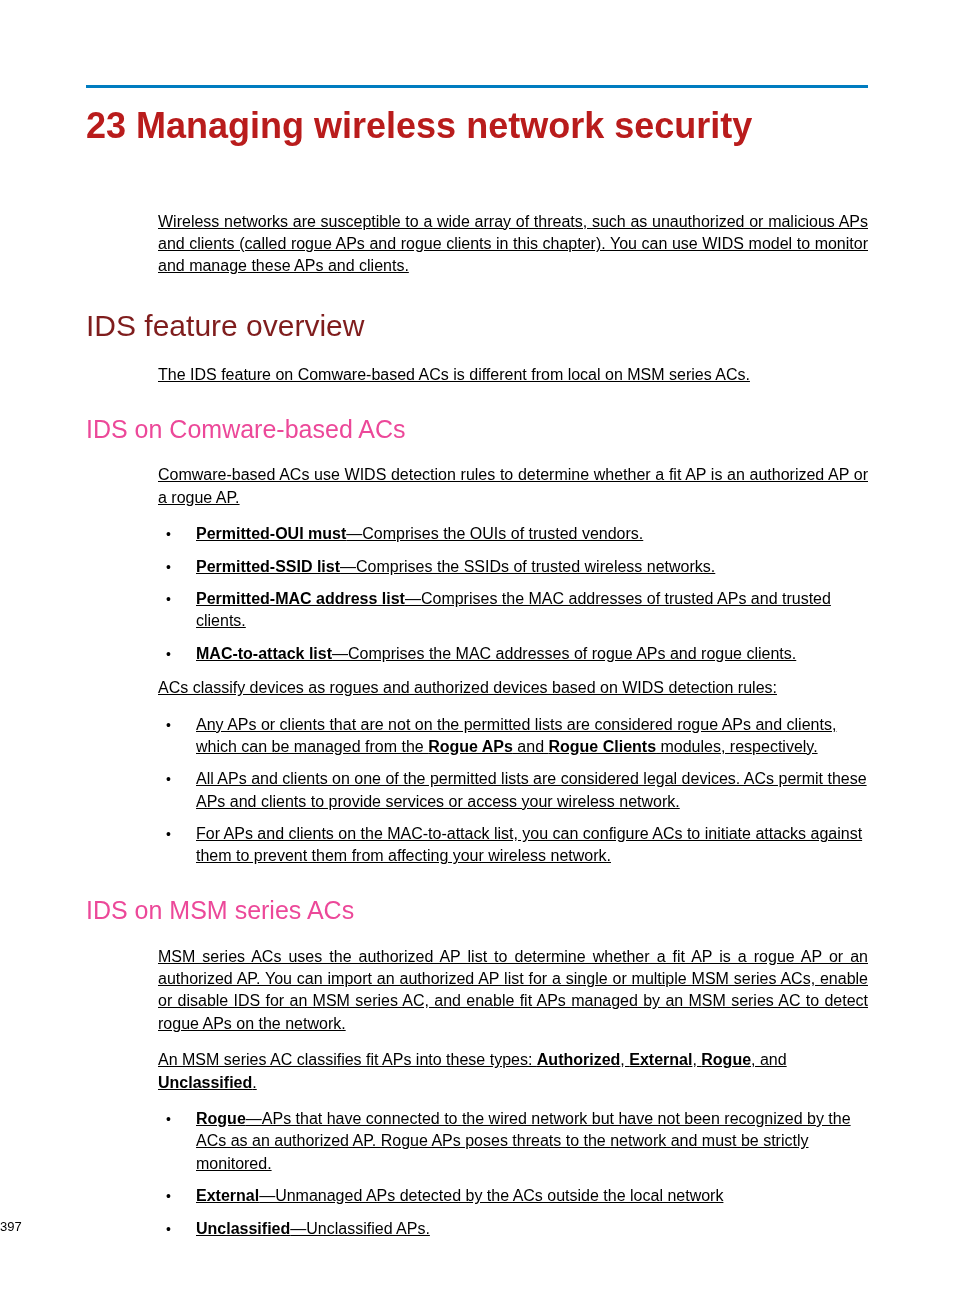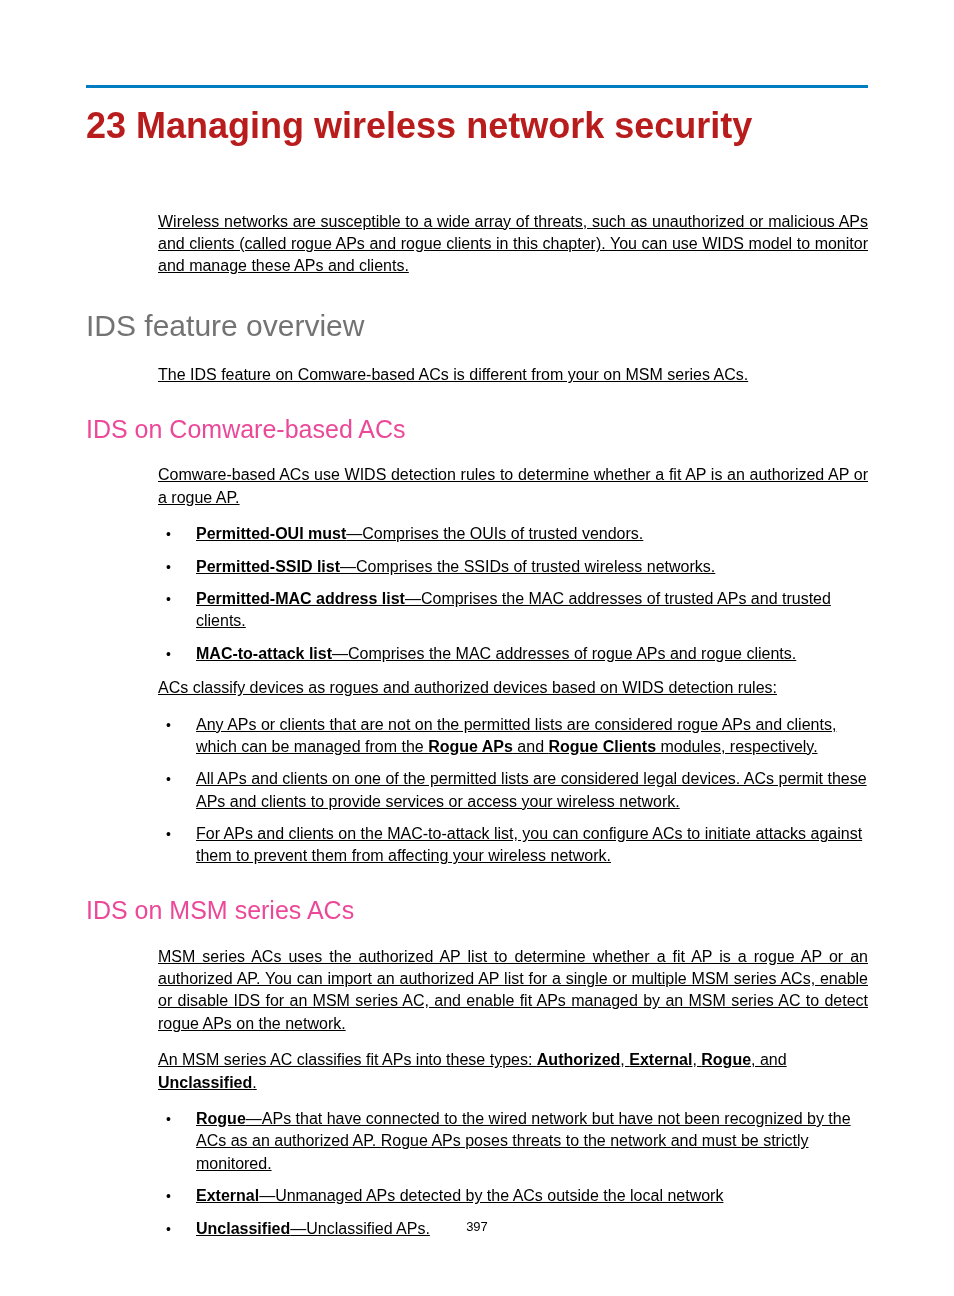--- a/index.html
+++ b/index.html
@@ -26,21 +26,21 @@
     margin-bottom: 14px;
   }
   .h1 {
     color: #b91c1c;
     font-size: 36px;
     font-weight: 700;
     margin: 0 0 60px 0;
     letter-spacing: 0px;
   }
   .h2 {
-    color: #737373;
+    color: #7f1d1d;
     font-size: 30px;
     font-weight: 400;
     margin: 28px 0 18px 0;
     letter-spacing: 0px;
   }
   .h3 {
     color: #ec4899;
     font-size: 25px;
     font-weight: 400;
     margin: 26px 0 18px 0;
@@ -75,39 +75,38 @@
     color: #000;
     font-size: 14px;
     line-height: 1.6;
   }
   b { font-weight: 700; }
   .pagenum {
     position: absolute;
     bottom: 60px;
     left: 0;
     width: 954px;
-    text-align: center;
     font-size: 13px;
   }
 </style>
 </head>
 <body>
 
 <div class="page">
 
   <div class="rule"></div>
   <div class="h1">23 Managing wireless network security</div>
 
   <div class="body-block">
     <p class="p just">Wireless networks are susceptible to a wide array of threats, such as unauthorized or malicious APs and clients (called rogue APs and rogue clients in this chapter). You can use WIDS model to monitor and manage these APs and clients.</p>
   </div>
 
   <div class="h2">IDS feature overview</div>
   <div class="body-block">
-    <p class="p">The IDS feature on Comware-based ACs is different from your on MSM series ACs.</p>
+    <p class="p">The IDS feature on Comware-based ACs is different from local on MSM series ACs.</p>
   </div>
 
   <div class="h3">IDS on Comware-based ACs</div>
   <div class="body-block">
     <p class="p just">Comware-based ACs use WIDS detection rules to determine whether a fit AP is an authorized AP or a rogue AP.</p>
 
     <ul class="bullets">
       <li><b>Permitted-OUI must</b><span>—Comprises the OUIs of trusted vendors.</span></li>
       <li><b>Permitted-SSID list</b><span>—Comprises the SSIDs of trusted wireless networks.</span></li>
       <li><b>Permitted-MAC address list</b><span>—Comprises the MAC addresses of trusted APs and trusted clients.</span></li>

